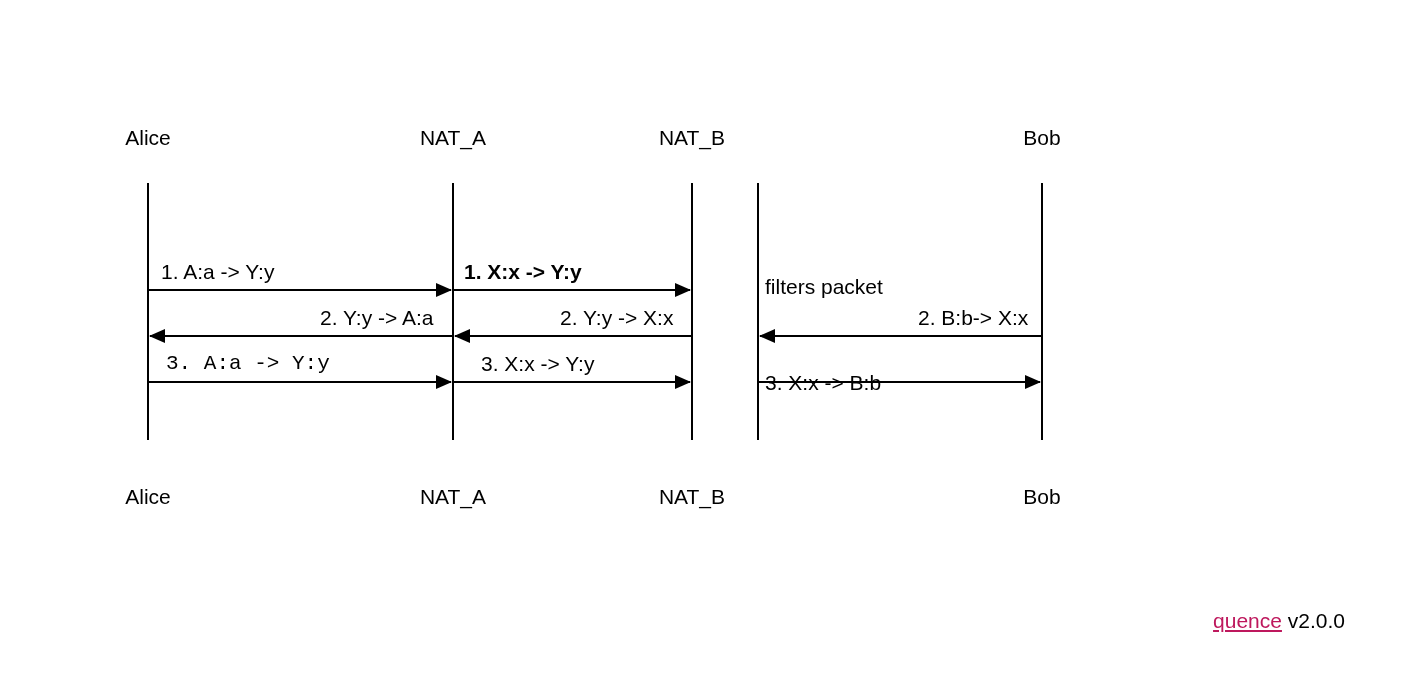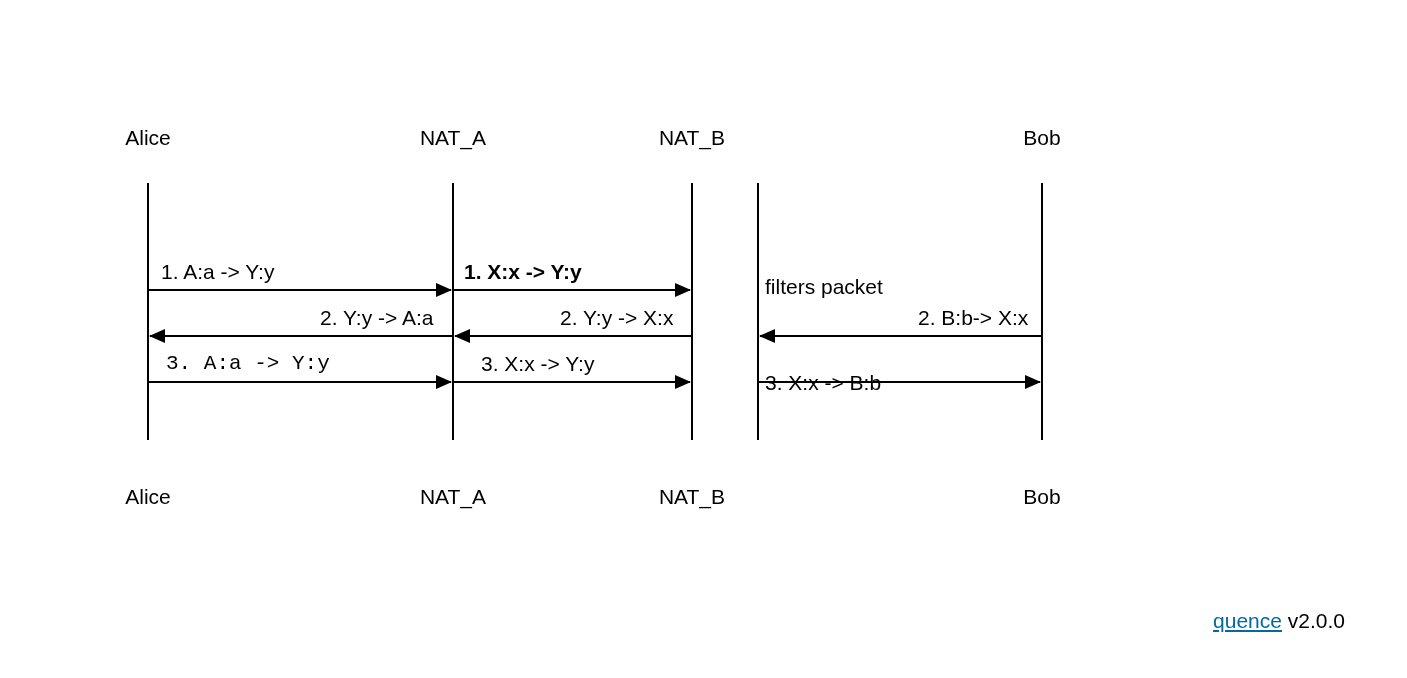--- a/index.html
+++ b/index.html
@@ -56,21 +56,21 @@
     position: absolute;
     font-size: 21px;
     white-space: nowrap;
   }
   .credit {
     position: absolute;
     font-size: 21px;
     color: #000;
   }
   .credit a {
-    color: #0369a1;
+    color: #be185d;
     text-decoration: underline;
   }
 </style>
 </head>
 <body>
 
 <div class="container">
 
   <div class="actor-label" style="left:148px; top:126px;">Alice</div>
   <div class="actor-label" style="left:453px; top:126px;">NAT_A</div>

